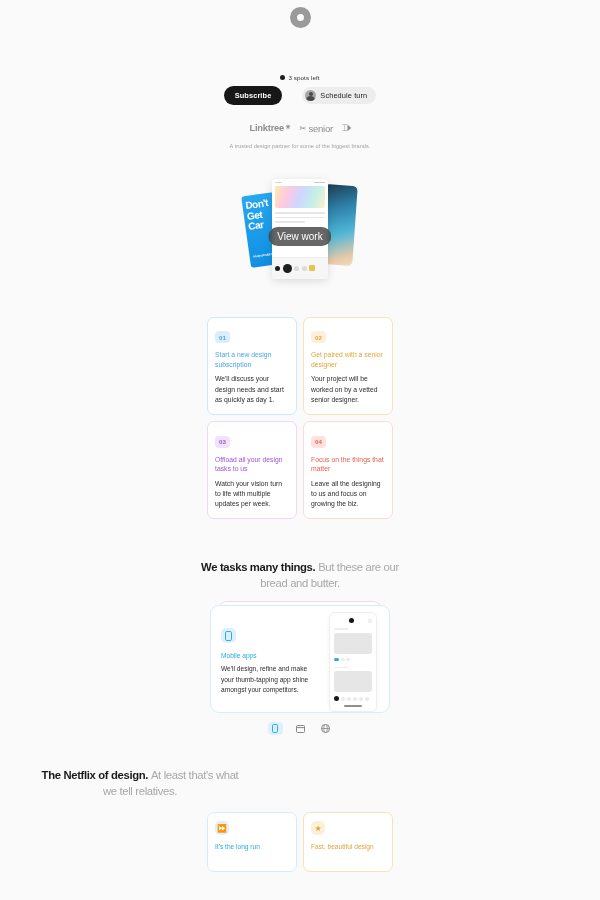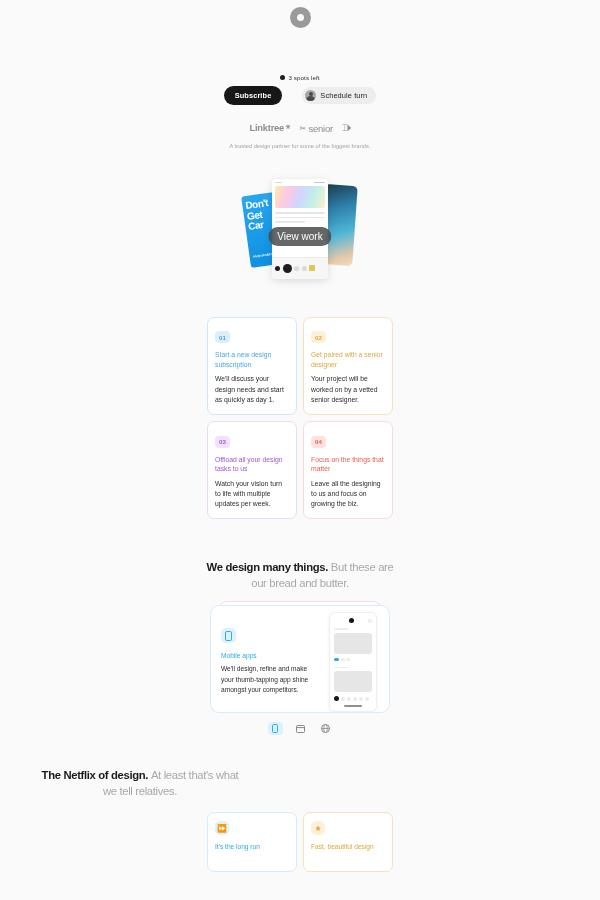--- a/index.html
+++ b/index.html
@@ -391,21 +391,21 @@
       <div class="st-body">Watch your vision turn to life with multiple updates per week.</div>
     </div>
     <div class="step" id="s3" style="border-color: rgb(249, 220, 216);">
       <span class="num" style="background: rgb(253, 226, 222); color: rgb(232, 96, 79);">04</span>
       <div class="st-title" style="color: rgb(232, 96, 79);">Focus on the things that matter</div>
       <div class="st-body">Leave all the designing to us and focus on growing the biz.</div>
     </div>
   </div>
 
   <div class="sec-head">
-    <b>We design many things.</b>
+    <b>We tasks many things.</b>
     <span>But these are our bread and butter.</span>
   </div>
 
   <div class="showcase">
     <div class="sc-ghost"></div>
     <div class="sc-card" style="border-color: rgb(214, 236, 249);">
       <div class="sc-left">
         <div class="sc-icon">
           <svg width="7" height="10" viewBox="0 0 7 10">
               <rect x="0.5" y="0.5" width="6" height="9" rx="1.3" fill="none" stroke="#2cace0" stroke-width="1"></rect>

